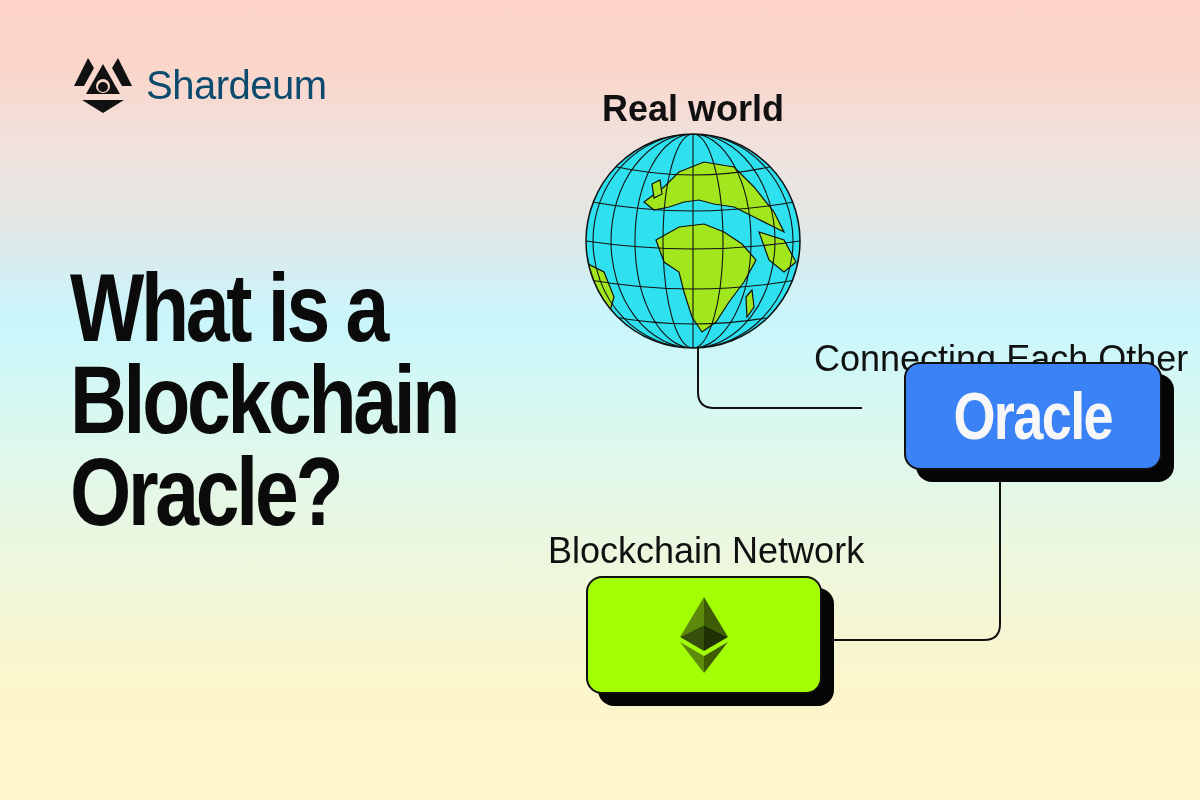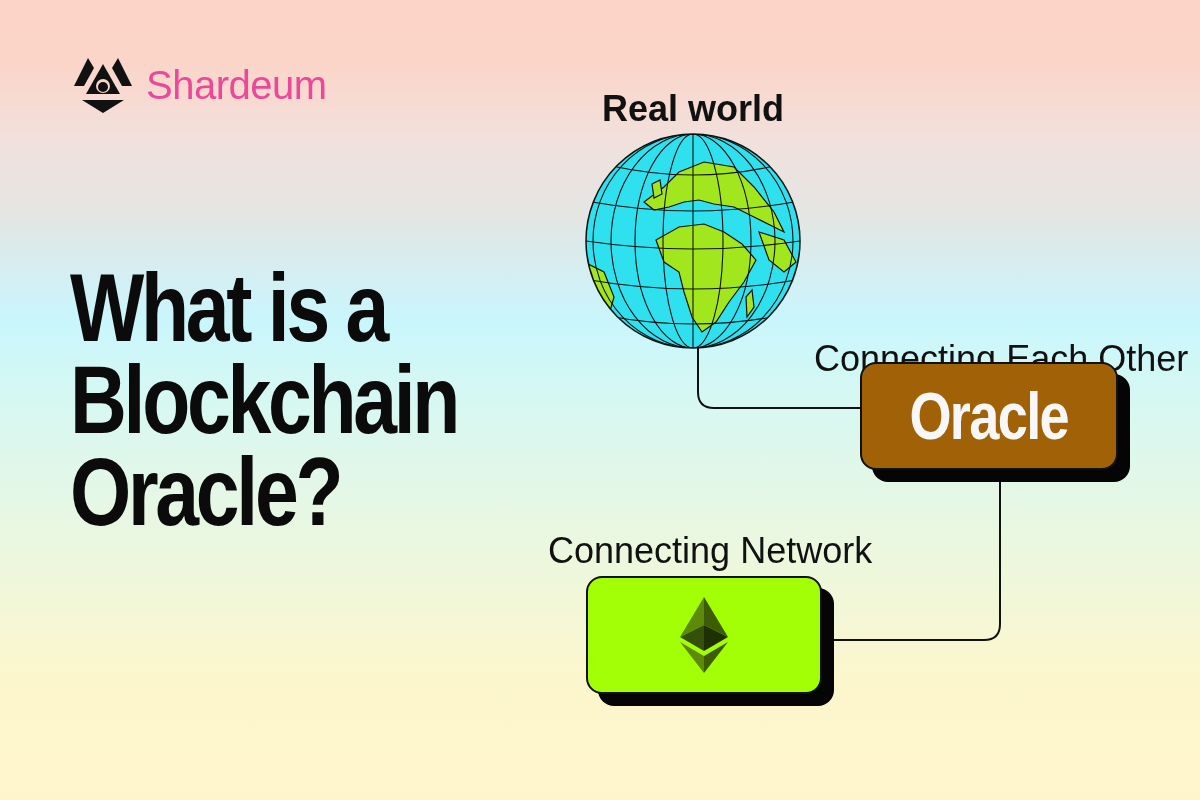--- a/index.html
+++ b/index.html
@@ -4,33 +4,33 @@
 <style>
   html, body { margin:0; padding:0; }
   body {
     width:1200px; height:800px; overflow:hidden; position:relative;
     background: linear-gradient(180deg, #fdd3c7 0%, #fbd5c9 8%, #f1e1dd 18%, #e4e6e3 27%, #d5eef2 34%, #c9f6fc 40%, #d6f8f2 50%, #e5f7e6 62%, #f2f7d8 75%, #fcf6cc 85%, #fff5cc 100%);
     font-family: "Liberation Sans", sans-serif;
     color:#111;
   }
   .abs { position:absolute; }
   .logo { left:72px; top:56px; display:flex; align-items:center; gap:12px; }
-  .logo-text { font-size:40px; font-weight:400; letter-spacing:-0.5px; color:#ec4899; }
+  .logo-text { font-size:40px; font-weight:400; letter-spacing:-0.5px; color:#0c4a6e; }
   .headline {
     left:70px; top:262px; font-family:"Liberation Sans", sans-serif; font-weight:700;
     font-size:96px; line-height:92px; letter-spacing:-4px; color:#0b0b0b;
     transform: scaleX(0.82); transform-origin:left top;
   }
   .headline div { white-space:nowrap; }
   .label { font-size:36px; font-weight:400; color:#111; white-space:nowrap;text-align:right; }
   .box {
     border:2px solid #111; border-radius:16px; box-shadow:12px 12px 0 #050505;
     display:flex; align-items:center; justify-content:center;
   }
-  .oracle-box { left:860px; top:362px; width:254px; height:104px; background:#a16207; }
+  .oracle-box { left:904px; top:362px; width:254px; height:104px; background:#3b82f6; }
   .oracle-text { color:#f7f7f7; font-weight:700; font-size:66px; letter-spacing:-2px;
     transform:scaleX(0.82); }
   .chain-box { left:586px; top:576px; width:232px; height:114px; background:#a3ff06; }
   svg.lines { position:absolute; left:0; top:0; }
 </style>
 </head>
 <body>
 
 <svg class="lines" width="1200" height="800">
   <path d="M698 348 V392 Q698 408 714 408 H862" fill="none" stroke="#111" stroke-width="2"></path>
@@ -92,21 +92,21 @@
   </g>
   <circle cx="109" cy="109" r="107" fill="none" stroke="#111" stroke-width="1.5"></circle>
 </svg>
 
 <div class="abs label" style="left:814px; top:314px;margin-top:24px;">Connecting Each Other</div>
 
 <div class="abs box oracle-box">
   <span class="oracle-text">Oracle</span>
 </div>
 
-<div class="abs label" style="left:548px; top:530px;">Connecting Network</div>
+<div class="abs label" style="left:548px; top:530px;">Blockchain Network</div>
 
 <div class="abs box chain-box">
   <svg width="48" height="76" viewBox="0 0 48 76">
     <polygon points="24,0 0,40 24,28" fill="#5d8a0a"></polygon>
     <polygon points="24,0 48,40 24,28" fill="#3e5c06"></polygon>
     <polygon points="0,40 24,28 24,54" fill="#34500a"></polygon>
     <polygon points="48,40 24,28 24,54" fill="#1f3004"></polygon>
     <polygon points="0,45 24,59 24,76" fill="#5d8a0a"></polygon>
     <polygon points="48,45 24,59 24,76" fill="#3e5c06"></polygon>
   </svg>

